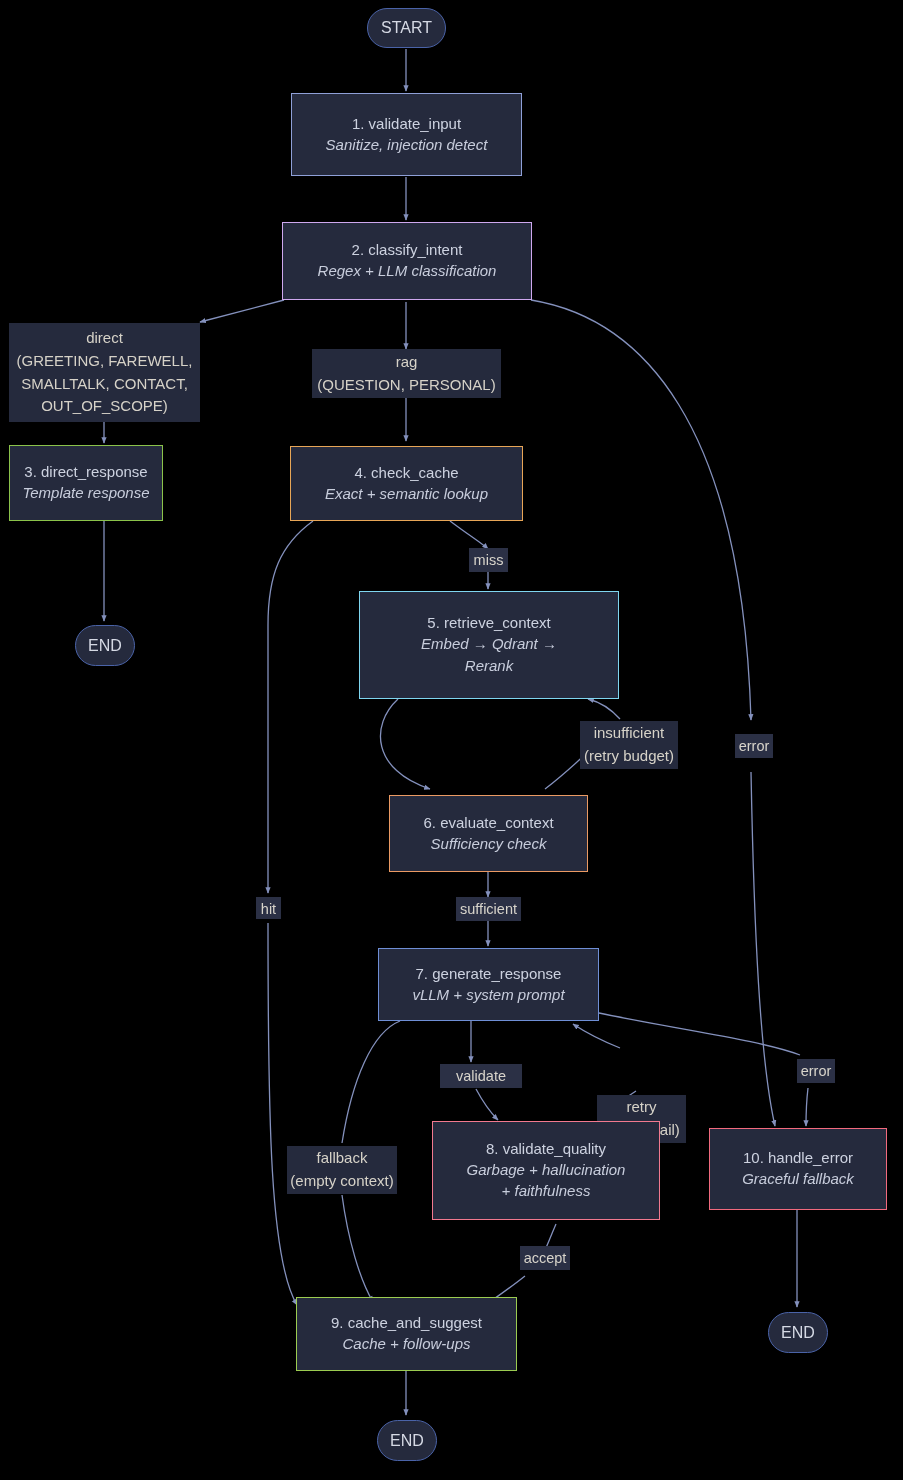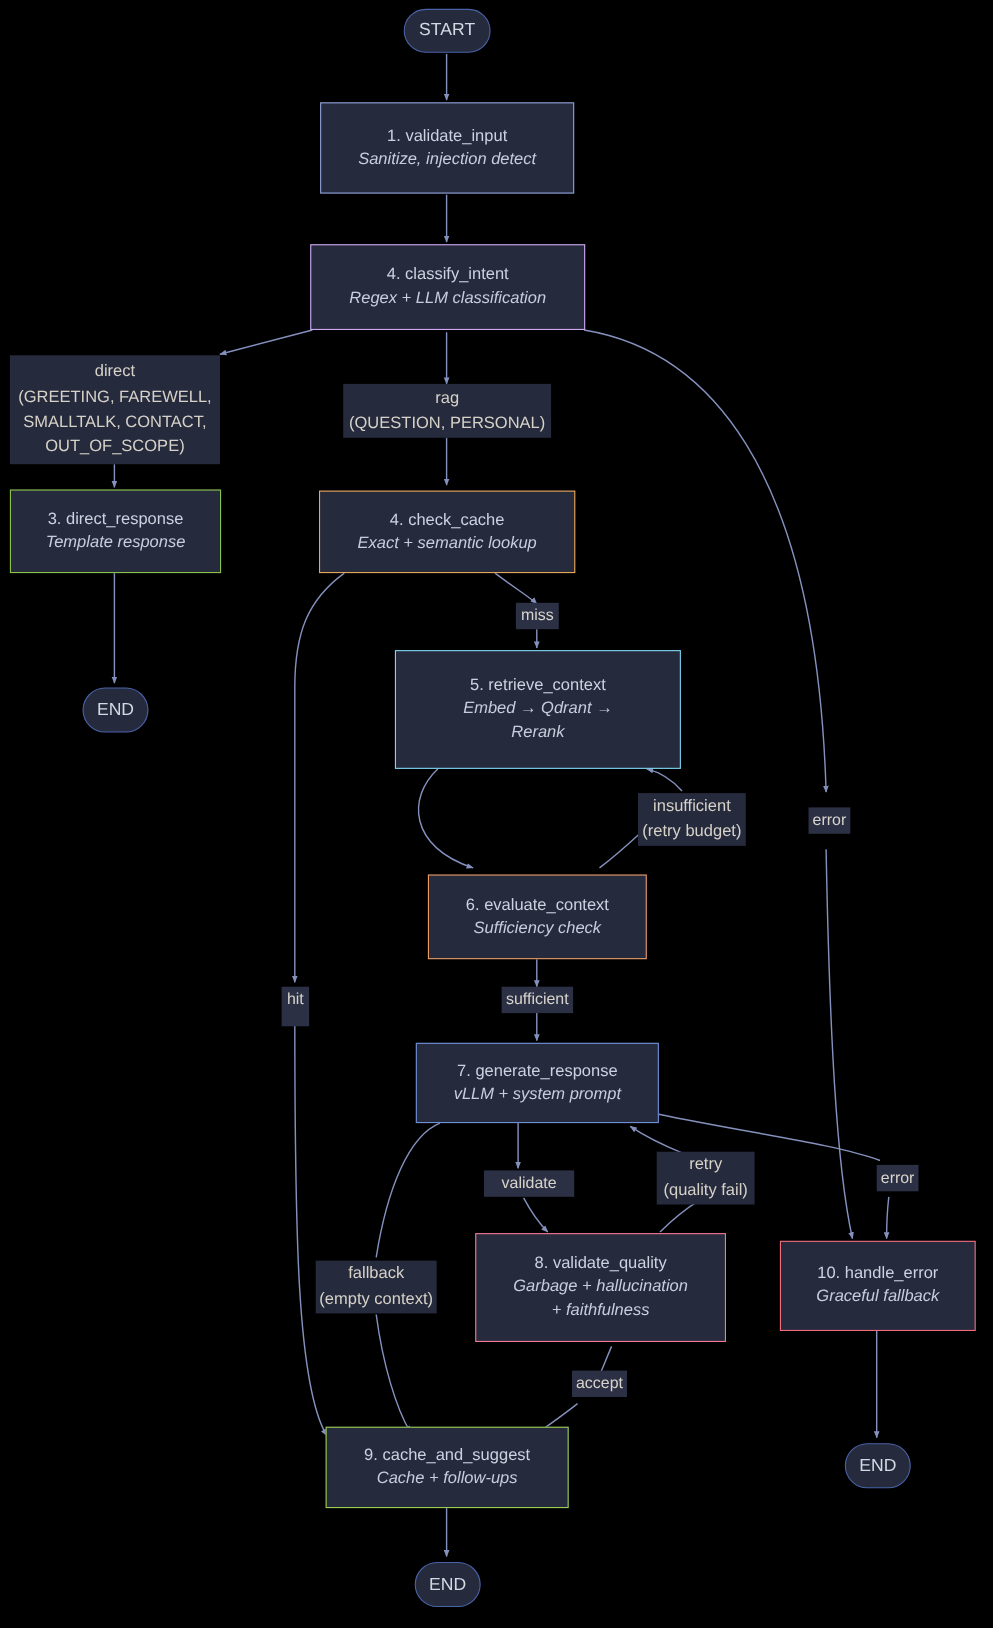--- a/index.html
+++ b/index.html
@@ -173,39 +173,39 @@
   <div class="terminal" style="left:367px; top:8px; width:79px; height:40px;">
     <span>START</span>
   </div>
 
   <div class="node b-lav" style="left:291px; top:93px; width:231px; height:83px;">
     <span class="title">1. validate_input</span>
     <span class="sub">Sanitize, injection detect</span>
   </div>
 
   <div class="node b-violet" style="left:282px; top:222px; width:250px; height:78px;">
-    <span class="title">4. classify_intent</span>
+    <span class="title">2. classify_intent</span>
     <span class="sub">Regex + LLM classification</span>
   </div>
 
   <div class="plain-label" style="left:312px; top:349px; width:189px; height:49px;">
     <span>rag</span>
     <span>(QUESTION, PERSONAL)</span>
   </div>
 
   <div class="plain-label" style="left:9px; top:323px; width:191px; height:99px;">
     <span>direct</span>
     <span>(GREETING, FAREWELL,</span>
     <span>SMALLTALK, CONTACT,</span>
     <span>OUT_OF_SCOPE)</span>
   </div>
 
   <div class="edge-label" style="left:735px; top:734px; width:38px; height:24px;">error</div>
 
-  <div class="node b-green" style="left:9px; top:445px; width:192px; height:76px;justify-content:center;">
+  <div class="node b-green" style="left:9px; top:445px; width:154px; height:76px;justify-content:center;">
     <span class="title">3. direct_response</span>
     <span class="sub">Template response</span>
   </div>
 
   <div class="node b-orange" style="left:290px; top:446px; width:233px; height:75px;">
     <span class="title">4. check_cache</span>
     <span class="sub">Exact + semantic lookup</span>
   </div>
 
   <div class="terminal" style="left:75px; top:625px; width:60px; height:41px;">
@@ -223,30 +223,30 @@
   <div class="plain-label" style="left:580px; top:721px; width:98px; height:48px;">
     <span>insufficient</span>
     <span>(retry budget)</span>
   </div>
 
   <div class="node b-orange2" style="left:389px; top:795px; width:199px; height:77px;">
     <span class="title">6. evaluate_context</span>
     <span class="sub">Sufficiency check</span>
   </div>
 
-  <div class="edge-label" style="left:256px; top:897px; width:25px; height:36px;">hit</div>
+  <div class="edge-label" style="left:256px; top:897px; width:25px; height:22px;">hit</div>
 
   <div class="edge-label" style="left:456px; top:897px; width:65px; height:24px;">sufficient</div>
 
   <div class="node b-blue" style="left:378px; top:948px; width:221px; height:73px;">
     <span class="title">7. generate_response</span>
     <span class="sub">vLLM + system prompt</span>
   </div>
 
-  <div class="plain-label" style="left:597px; top:1047px; width:89px; height:48px;">
+  <div class="plain-label" style="left:597px; top:1095px; width:89px; height:48px;">
     <span>retry</span>
     <span>(quality fail)</span>
   </div>
 
   <div class="edge-label" style="left:440px; top:1064px; width:82px; height:24px;">validate</div>
 
   <div class="edge-label" style="left:797px; top:1059px; width:38px; height:24px;">error</div>
 
   <div class="plain-label" style="left:287px; top:1146px; width:110px; height:48px;">
     <span>fallback</span>

